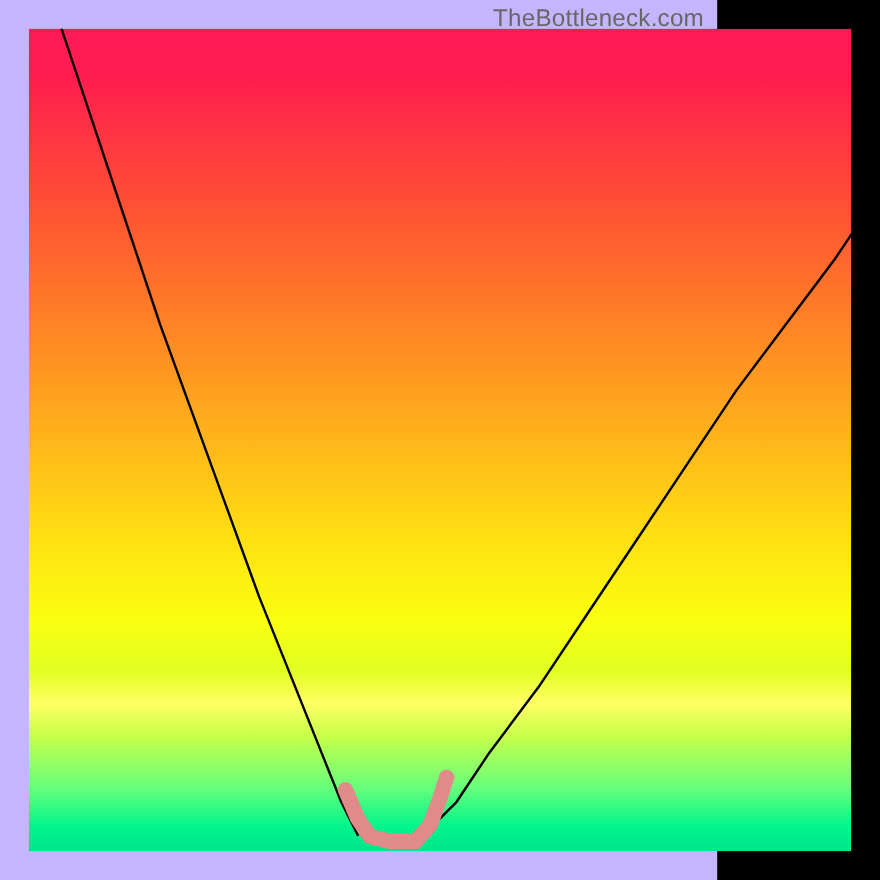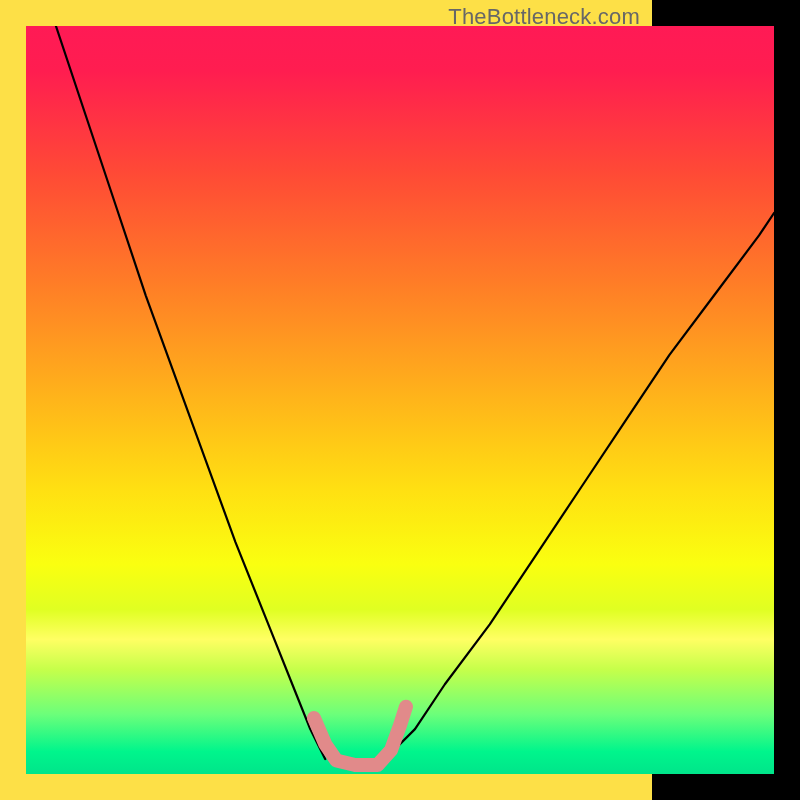--- a/index.html
+++ b/index.html
@@ -8,21 +8,21 @@
     width: 800px;
     height: 800px;
     overflow: hidden;
     background: #000;
     font-family: Arial, Helvetica, sans-serif;
   }
   .frame {
     position: absolute;
     left: 0; top: 0;
     width: 652px; height: 800px;
-    background: #fde047;
+    background: #c4b5fd;
   }
   .plot {
     position: absolute;
     left: 26px; top: 26px;
     width: 748px; height: 748px;
     overflow: hidden;
   }
   .watermark {
     position: absolute;
     top: 4px;

